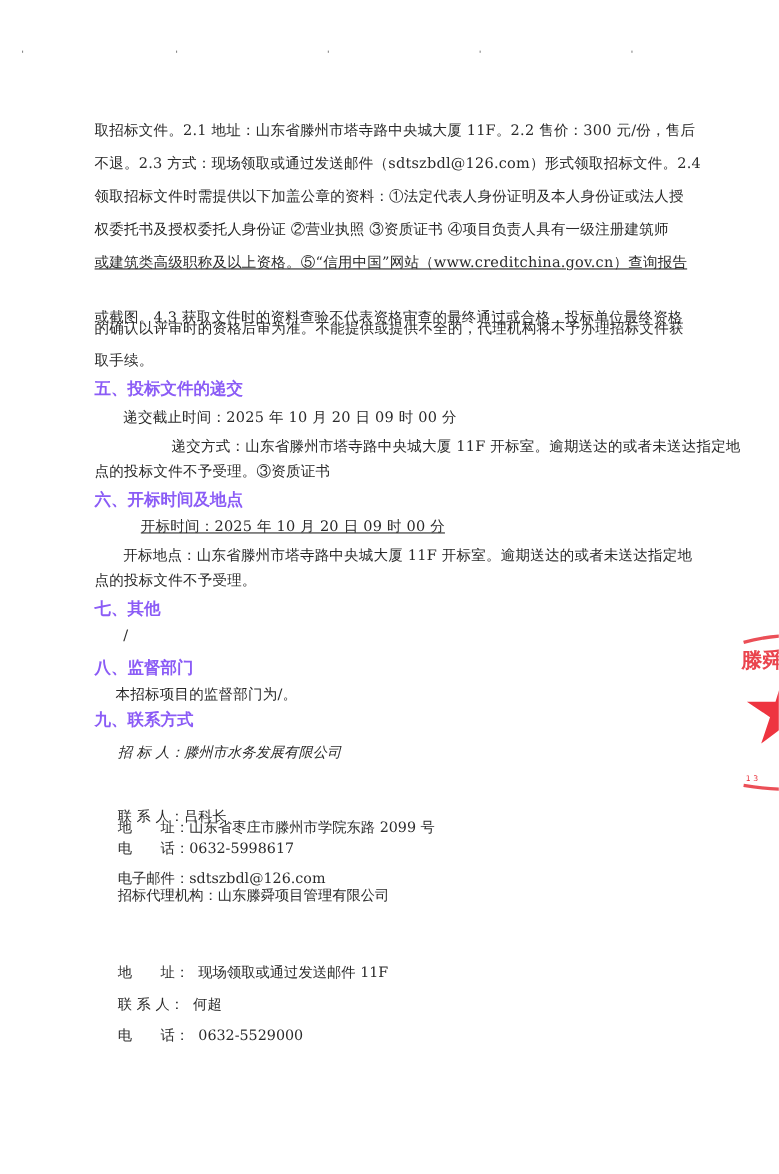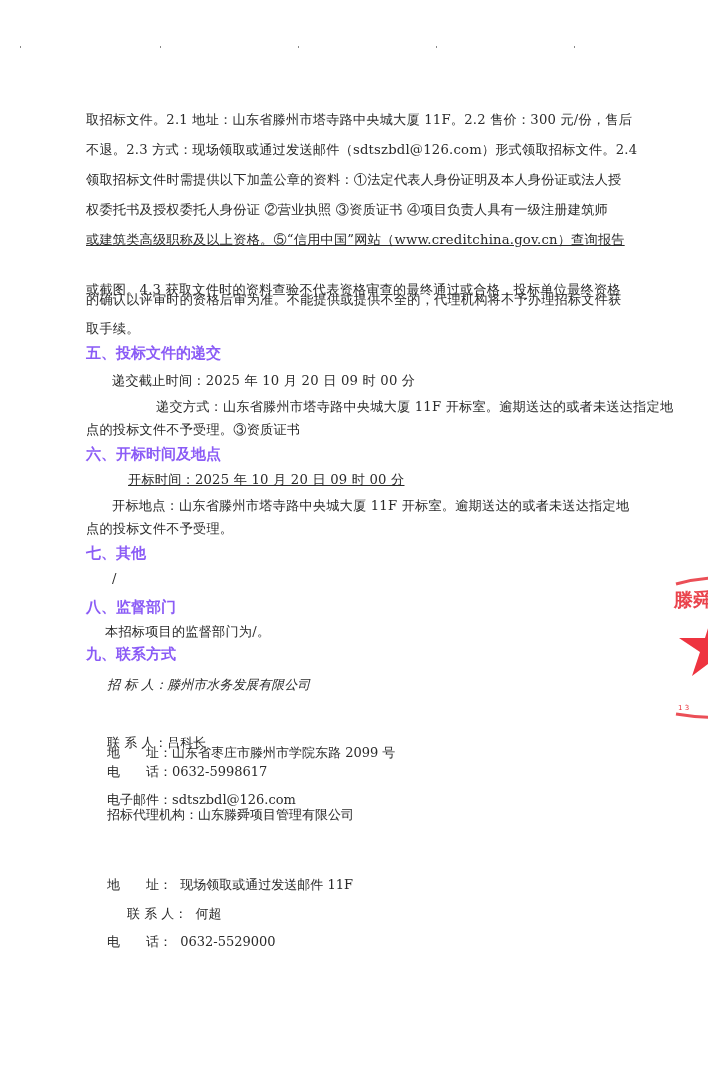--- a/index.html
+++ b/index.html
@@ -70,21 +70,21 @@
   <div class="contact" style="top:791px; left:107px;">
     <span class="lbl">电子邮件：</span><span>sdtszbdl@126.com</span>
   </div>
 
   <div class="contact" style="top:806px; left:107px;">
     <span class="lbl">招标代理机构：</span><span>山东滕舜项目管理有限公司</span>
   </div>
   <div class="contact" style="top:876px; left:107px;">
     <span class="lbl">地　　址：</span>&nbsp;&nbsp;<span>现场领取或通过发送邮件 11F</span>
   </div>
-  <div class="contact" style="top:905px; left:107px;margin-left:20px;">
+  <div class="contact" style="top:905px; left:107px;">
     <span class="lbl">联 系 人：</span>&nbsp;&nbsp;<span>何超</span>
   </div>
   <div class="contact" style="top:933px; left:107px;">
     <span class="lbl">电　　话：</span>&nbsp;&nbsp;<span>0632-5529000</span>
   </div>
 </div>
 
 <div class="stamp">
   <svg width="80" height="150" viewBox="0 0 80 150">
     <path d="M4 14 Q40 4 80 10" stroke="#e8303a" stroke-width="3" fill="none" opacity="0.85"></path>

